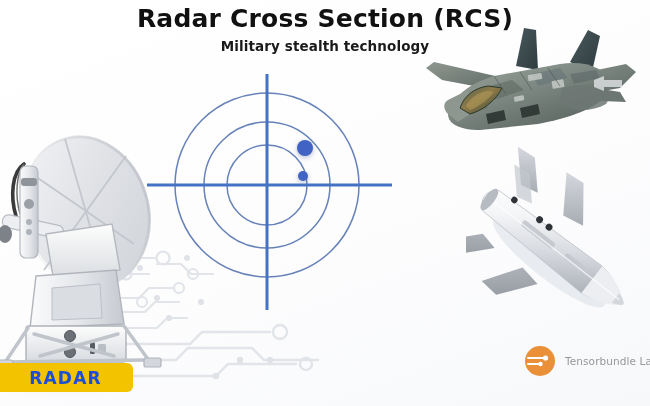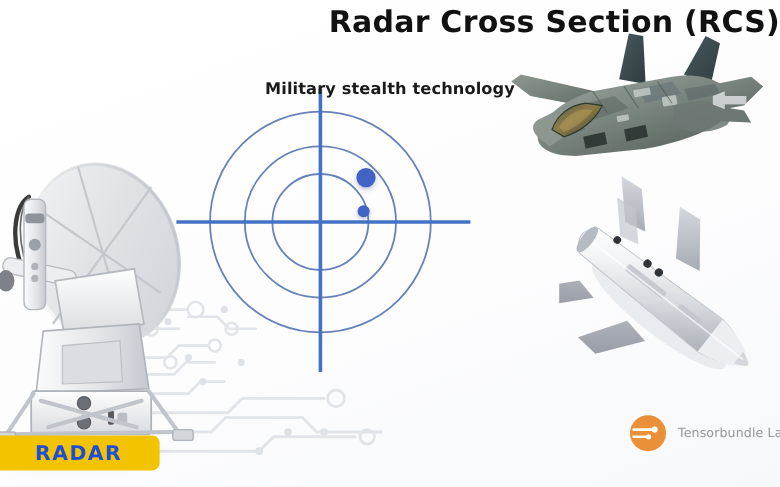--- a/index.html
+++ b/index.html
@@ -17,21 +17,21 @@
     font-family: "DejaVu Sans", "Liberation Sans", sans-serif;
     -webkit-font-smoothing: antialiased;
   }
 
   
   #title {
     position: absolute;
     left: 0;
     top: 4px;
     width: 650px;
-    text-align: right;
+    text-align: center;
     font-family: "DejaVu Sans", "Liberation Sans", sans-serif;
     font-size: 25px;
     font-weight: bold;
     letter-spacing: 0.2px;
     color: #111111;
     z-index: 30;
     white-space: nowrap;
   }
   #subtitle {
     position: absolute;
@@ -39,21 +39,20 @@
     top: 38px;
     width: 650px;
     text-align: center;
     font-family: "DejaVu Sans", "Liberation Sans", sans-serif;
     font-size: 13.5px;
     font-weight: bold;
     letter-spacing: 0.1px;
     color: #1a1a1a;
     z-index: 30;
     white-space: nowrap;
-    margin-top: 28px;
   }
 
   
   #scope {
     position: absolute;
     left: 140px;
     top: 62px;
     width: 265px;
     height: 260px;
     z-index: 18;

